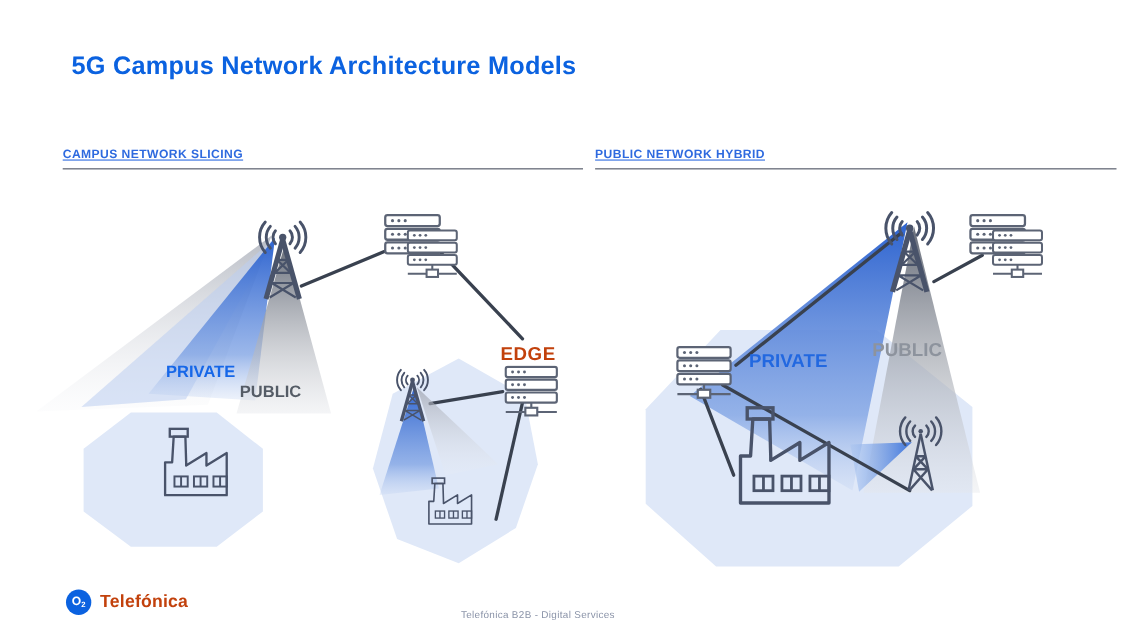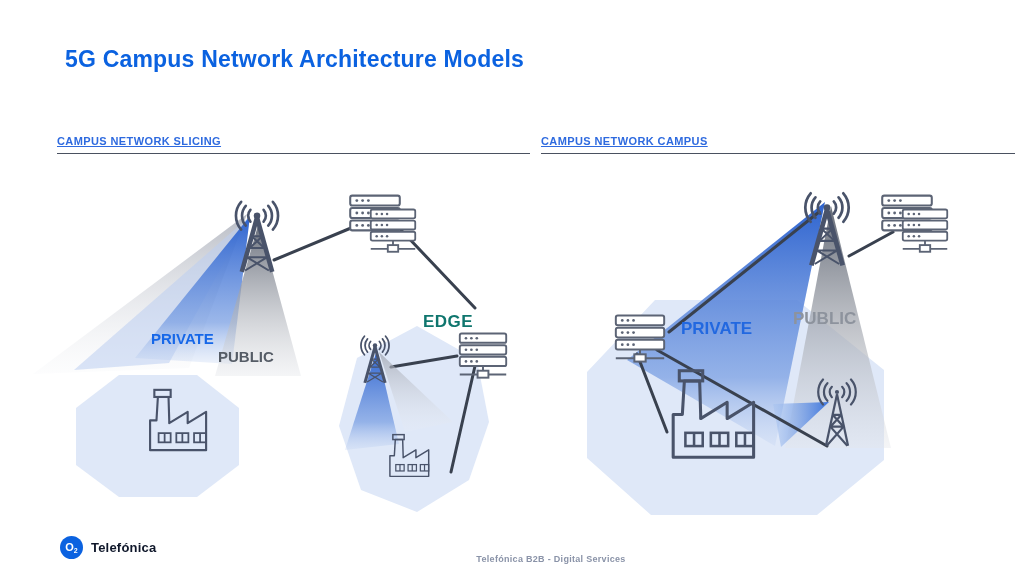--- a/index.html
+++ b/index.html
@@ -6,32 +6,32 @@
   .page{position:relative;width:1024px;height:576px;background:#ffffff;overflow:hidden;
         font-family:"Liberation Sans", sans-serif;margin-left:19px;}
   .title-line{position:absolute;left:46px;color:#0b62e0;font-size:23px;font-weight:bold;
               letter-spacing:0.2px;white-space:nowrap;}
   .sec-head{position:absolute;top:135px;color:#2e6adf;font-size:11px;font-weight:bold;
             letter-spacing:0.4px;white-space:nowrap;text-decoration:underline;}
   .sec-rule{position:absolute;top:153px;height:1px;background:#4a5160;}
   .beam-label{position:absolute;font-weight:bold;white-space:nowrap;}
   .lbl-private-l{left:132px;top:330px;font-size:15px;color:#1667e8;}
   .lbl-public-l{left:199px;top:348px;font-size:15px;color:#555c66;}
-  .lbl-edge{left:404px;top:312px;font-size:17px;color:#0f766e;letter-spacing:0.5px;}
+  .lbl-edge{left:436px;top:312px;font-size:17px;color:#c2410c;letter-spacing:0.5px;}
   .lbl-private-r{left:662px;top:319px;font-size:17px;color:#2268e0;}
   .lbl-public-r{left:774px;top:309px;font-size:17px;color:#8d939d;}
   .panel{position:absolute;}
   .logo{position:absolute;left:41px;top:536px;display:flex;align-items:center;}
   .logo-circle{width:23px;height:23px;border-radius:50%;background:#0b62e0;color:#ffffff;
                display:flex;align-items:center;justify-content:center;font-size:11px;
                font-weight:bold;line-height:1;}
   .logo-circle sub{font-size:7px;margin-top:5px;}
-  .brand{color:#0f172a;font-size:13px;font-weight:bold;margin-left:8px;letter-spacing:0.2px;}
-  .footer-center{position:absolute;left:400px;top:554px;width:264px;text-align:center;
-                 color:#8a93a8;font-size:9px;letter-spacing:0.3px;font-weight:bold;}
+  .brand{color:#c2410c;font-size:16px;font-weight:bold;margin-left:8px;letter-spacing:0.2px;}
+  .footer-center{position:absolute;left:400px;top:554px;width:264px;
+                 color:#8a93a8;font-size:9px;letter-spacing:0.3px;}
 </style>
 </head>
 <body>
 
 <div class="page">
 
   <svg width="0" height="0" style="position:absolute" aria-hidden="true">
     <defs>
       <linearGradient id="gBlue" x1="0" y1="0" x2="0" y2="1">
         <stop offset="0" stop-color="#2d63cf"></stop>
@@ -124,21 +124,21 @@
           <path d="M29 50 L44 66 M41 50 L26 66 M26 66 L49 92 M44 66 L21 92 M29 50 H41 M26 66 H44"></path>
         </g>
       </symbol>
     </defs>
   </svg>
 
   <div class="title-line" style="top:46px">5G Campus Network Architecture Models</div>
 
   <div class="sec-head" style="left:38px">CAMPUS NETWORK SLICING</div>
   <div class="sec-rule" style="left:38px;width:473px"></div>
-  <div class="sec-head" style="left:522px">CAMPUS NETWORK CAMPUS</div>
+  <div class="sec-head" style="left:522px">PUBLIC NETWORK HYBRID</div>
   <div class="sec-rule" style="left:522px;width:474px"></div>
 
   <svg class="panel" style="left:0;top:160px" width="520" height="370" viewBox="0 0 520 370">
 
     <polygon points="100,215 178,215 220,248 220,305 178,337 100,337 57,305 57,248" fill="#dfe8f8"></polygon>
     <polygon points="398,166 458,200 470,262 450,320 398,352 342,330 320,266 338,198" fill="#dfe8f8"></polygon>
 
     <polygon points="228,54 14,214 170,208" fill="url(#gPale)"></polygon>
     <polygon points="230,57 55,210 150,203" fill="#bccdf0" opacity="0.55"></polygon>
     <polygon points="231,56 116,198 213,204" fill="url(#gBlue)"></polygon>

